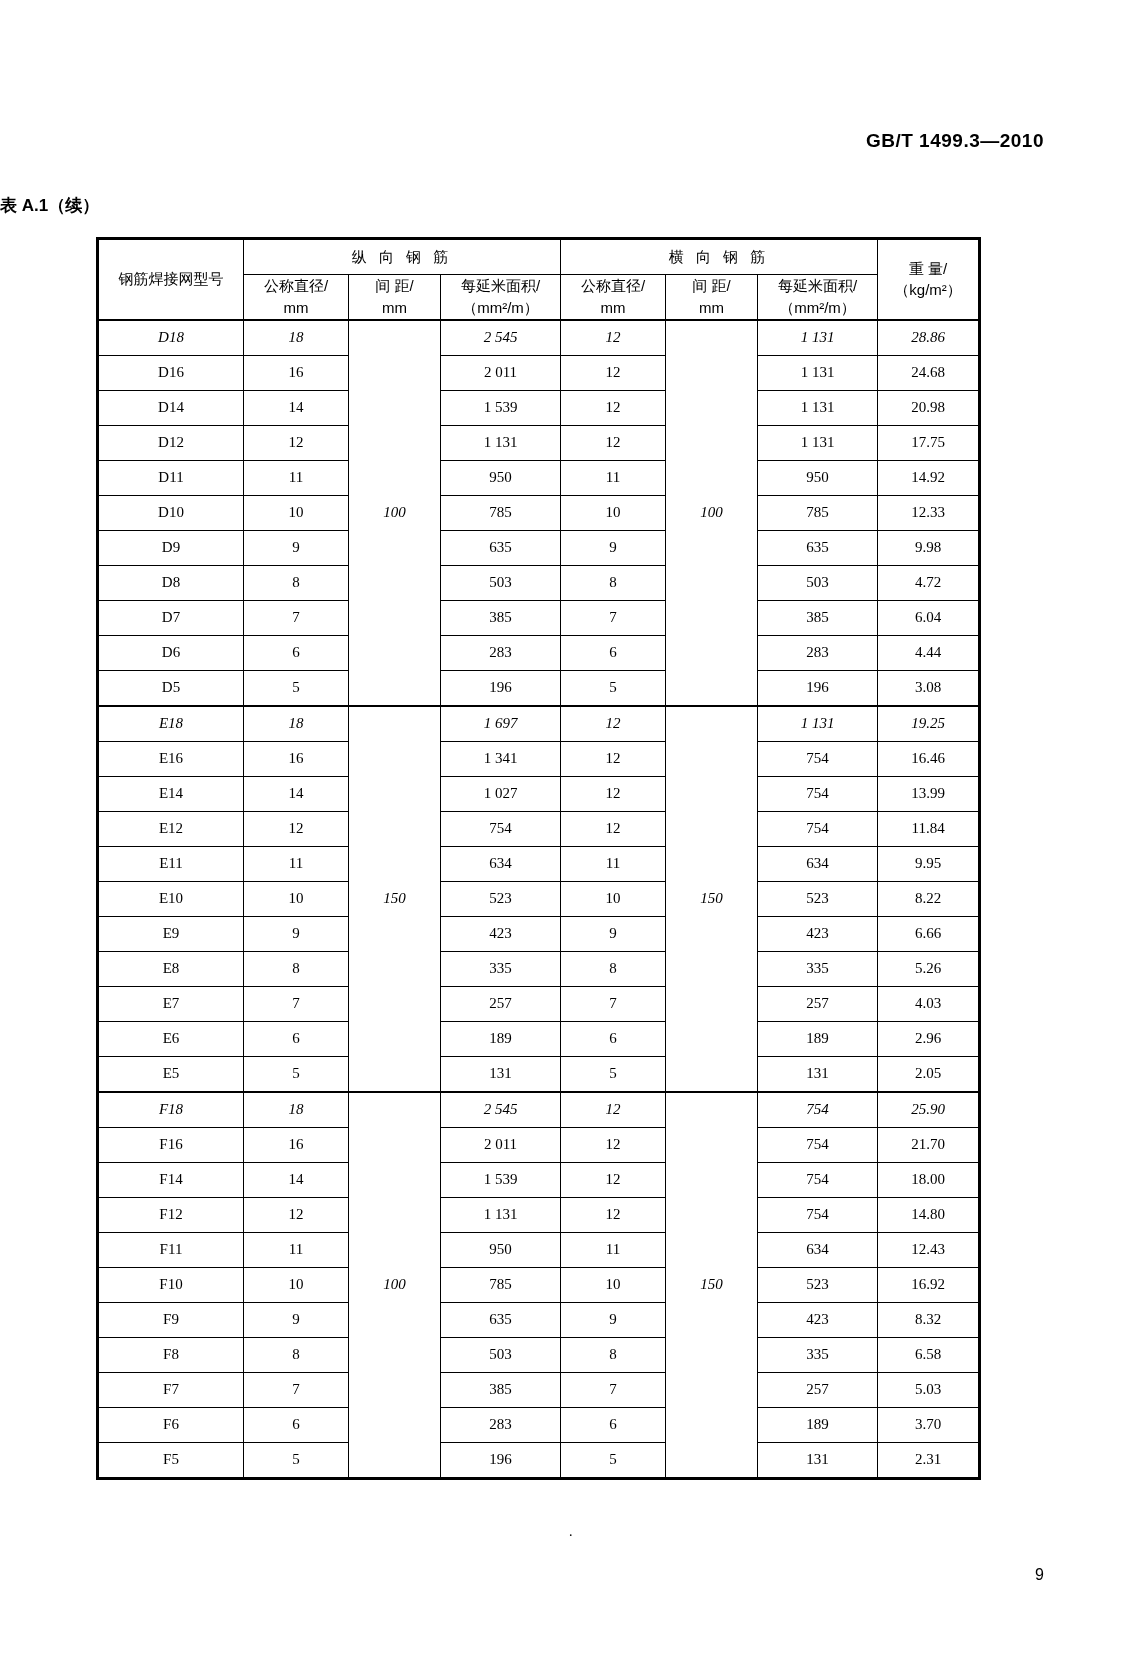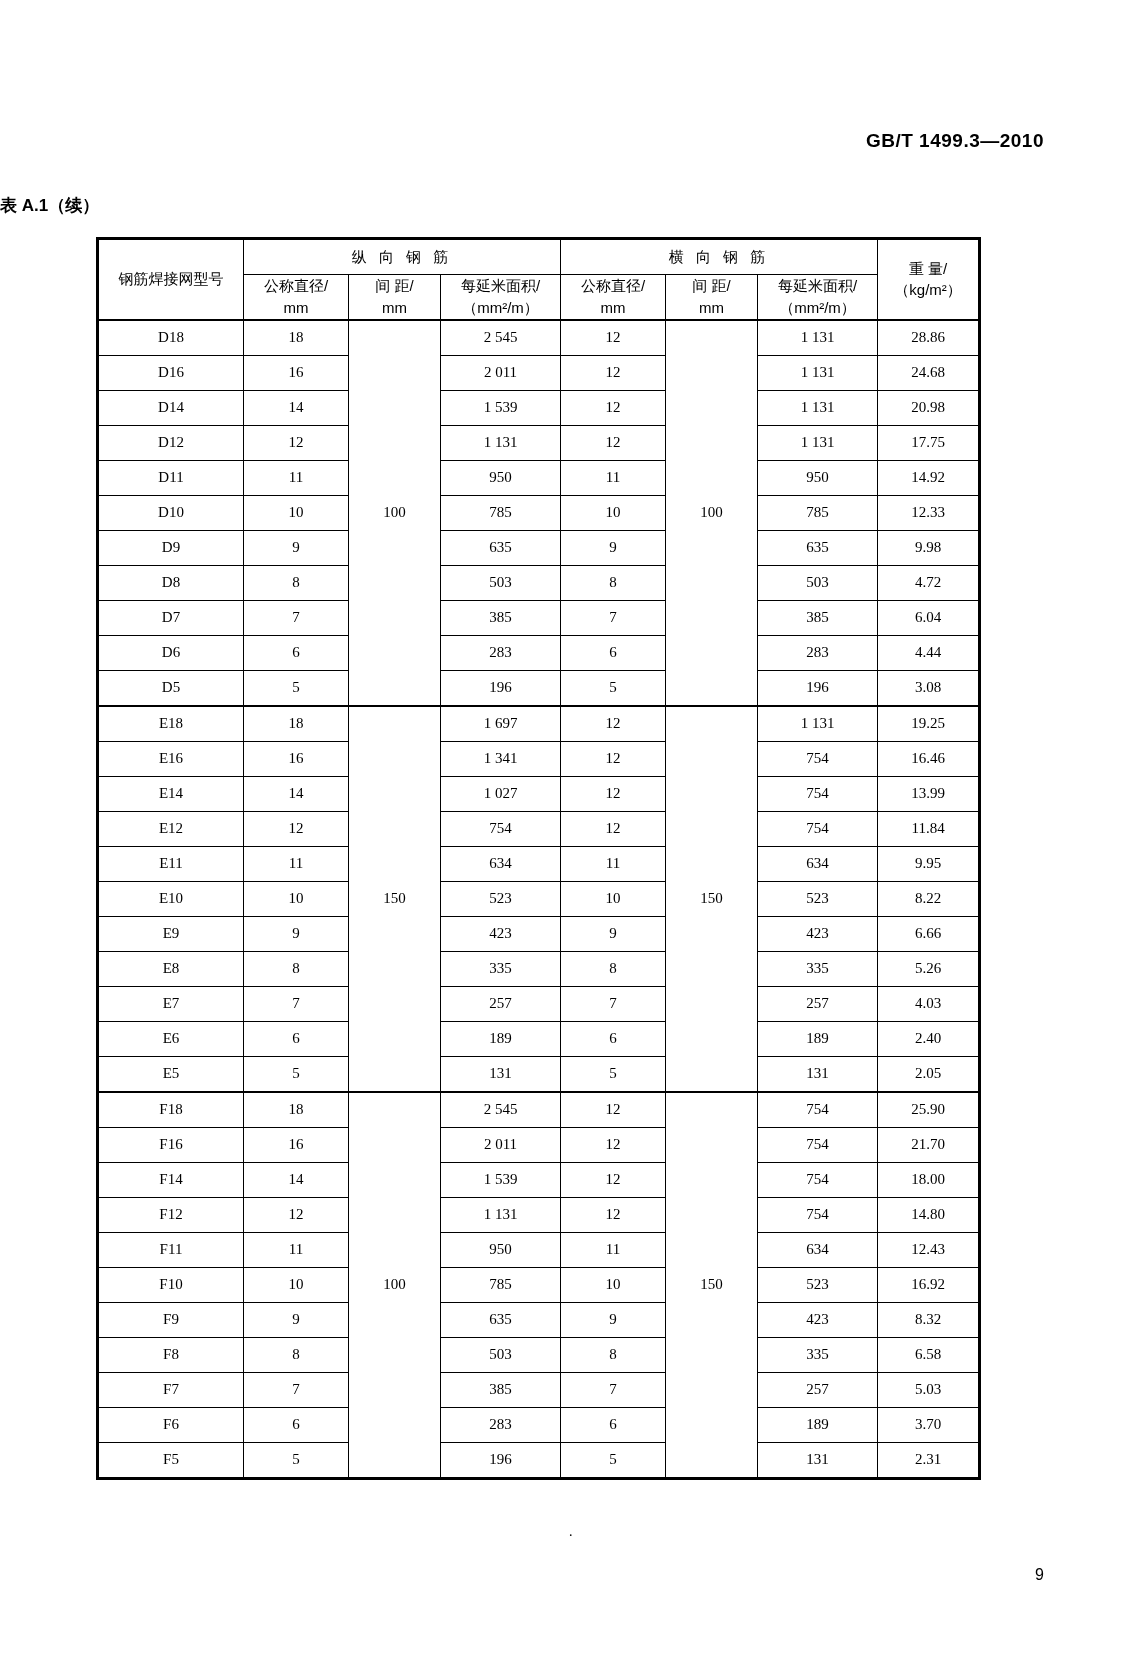--- a/index.html
+++ b/index.html
@@ -62,21 +62,21 @@
   }
   table.mesh thead td {
     font-family: "Liberation Sans", sans-serif;
     font-size: 15px;
     line-height: 1.45;
   }
   .outer-left  { border-left-width: 3px !important; }
   .outer-right { border-right-width: 3px !important; }
   .outer-top   { border-top-width: 3px !important; }
   .outer-bottom{ border-bottom-width: 3px !important; }
-  .grp-top { border-top-width: 2px !important; }
+  .grp-top { border-top-width: 2px !important; font-style: italic; }
   .hdr-row1 td { height: 38px; }
   .hdr-row2 td { height: 62px; }
   .col-type   { width: 146px; }
   .col-dia    { width: 105px; }
   .col-space  { width: 92px; }
   .col-area   { width: 120px; }
   .col-weight { width: 102px; }
   .hdr-spaced { letter-spacing: 4px; }
   .span-cell {
     font-size: 15px;
@@ -318,21 +318,21 @@
             <td class="">7</td>
             <td class="">257</td>
             <td class="outer-right">4.03</td>
           </tr>
           <tr>
             <td class="outer-left">E6</td>
             <td class="">6</td>
             <td class="">189</td>
             <td class="">6</td>
             <td class="">189</td>
-            <td class="outer-right">2.40</td>
+            <td class="outer-right">2.96</td>
           </tr>
           <tr>
             <td class="outer-left">E5</td>
             <td class="">5</td>
             <td class="">131</td>
             <td class="">5</td>
             <td class="">131</td>
             <td class="outer-right">2.05</td>
           </tr>
           <tr>

